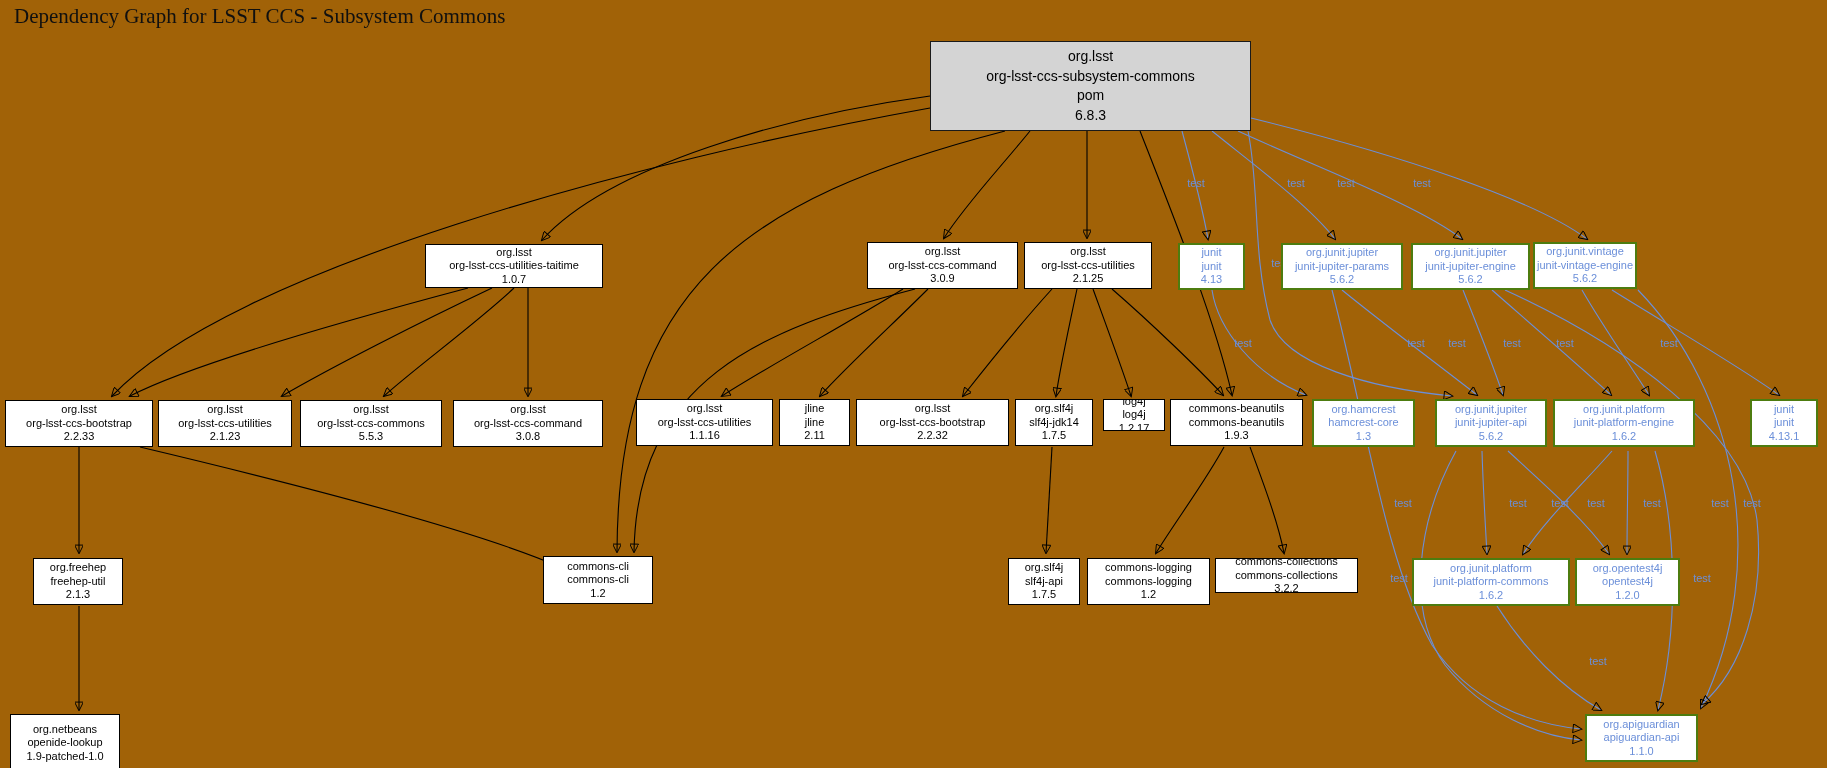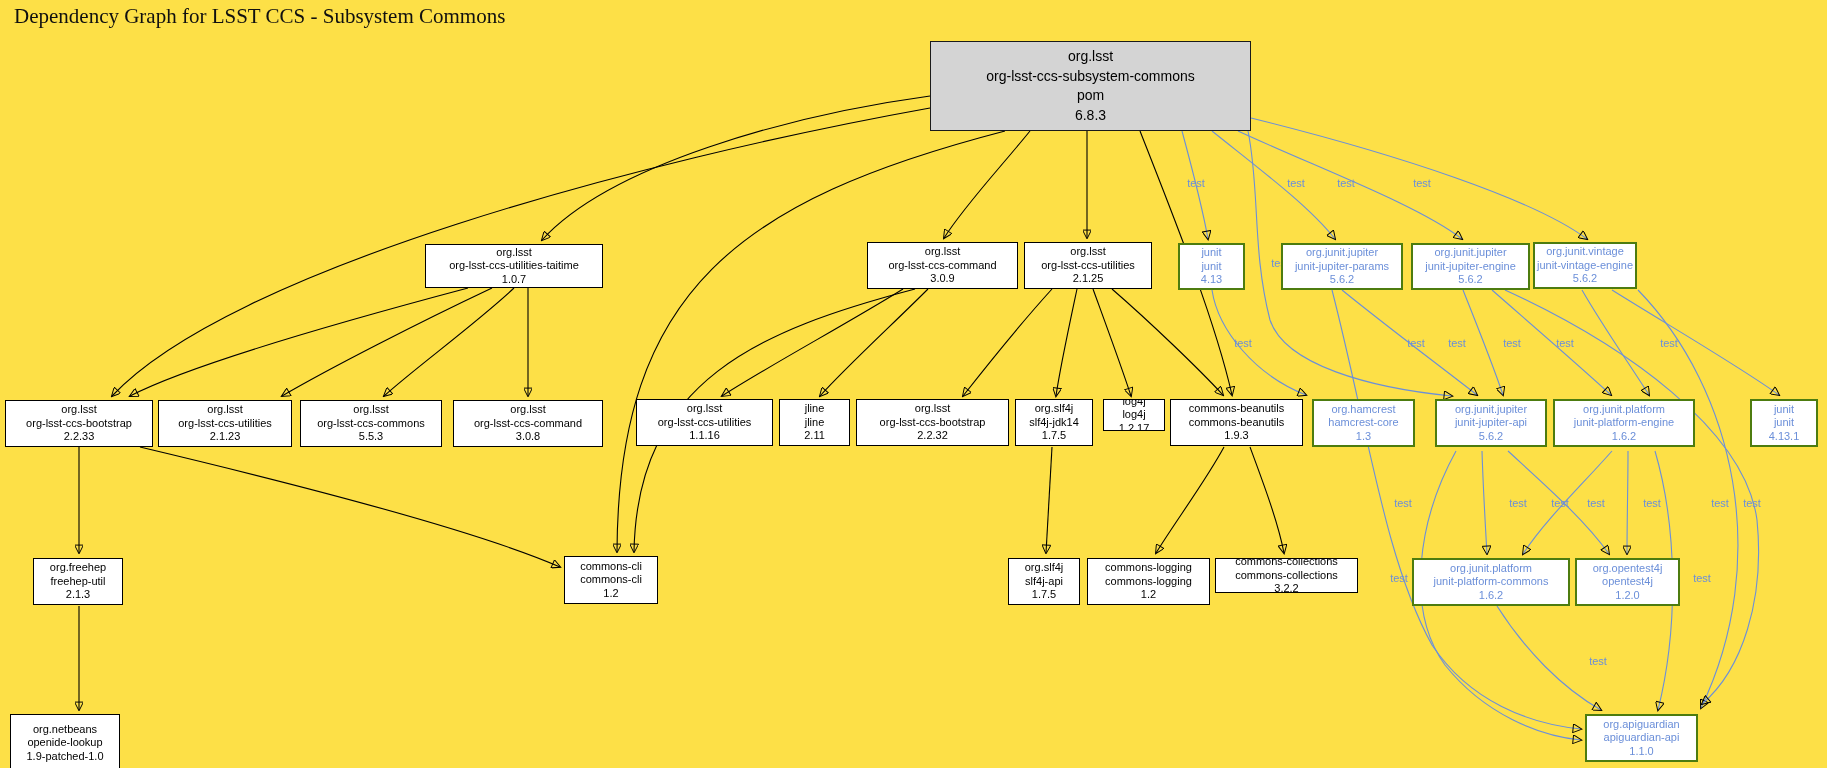--- a/index.html
+++ b/index.html
@@ -1,16 +1,16 @@
 <!DOCTYPE html>
 <html><head>
 <meta charset="utf-8">
 <style>
   html,body{margin:0;padding:0;background:#fff}
-  #stage{position:relative;width:1827px;height:768px;background:#fde047;overflow:hidden;
+  #stage{position:relative;width:1827px;height:768px;background:#a16207;overflow:hidden;
          font-family:"Liberation Sans",sans-serif}
   .title{position:absolute;left:14px;top:4px;font:21px "Liberation Serif",serif;color:#101010;white-space:nowrap}
   svg.edges{position:absolute;left:0;top:0;width:1827px;height:768px}
   svg.edges path{fill:none;stroke:#000;stroke-width:1.1}
   svg.edges path.t{stroke:#6b8fd9}
   .edge-label{font:11px "Liberation Sans",sans-serif;fill:#6b8fd9}
   .node{position:absolute;box-sizing:border-box;background:#fff;border:1px solid #000;
         display:flex;flex-direction:column;align-items:center;justify-content:center;
         font-size:11px;line-height:13.5px;color:#000;text-align:right;white-space:nowrap;overflow:hidden}
   .node.test{border:2px solid #4d7c0f;color:#6b8fd9}
@@ -219,21 +219,21 @@
     <span>junit</span>
     <span>junit</span>
     <span>4.13.1</span>
   </div>
 
   <div class="node" style="left:33px;top:558px;width:90px;height:47px">
     <span>org.freehep</span>
     <span>freehep-util</span>
     <span>2.1.3</span>
   </div>
-  <div class="node" style="left:564px;top:556px;width:94px;height:48px">
+  <div class="node" style="left:543px;top:556px;width:110px;height:48px">
     <span>commons-cli</span>
     <span>commons-cli</span>
     <span>1.2</span>
   </div>
   <div class="node" style="left:1008px;top:558px;width:72px;height:47px">
     <span>org.slf4j</span>
     <span>slf4j-api</span>
     <span>1.7.5</span>
   </div>
   <div class="node" style="left:1087px;top:558px;width:123px;height:47px">

